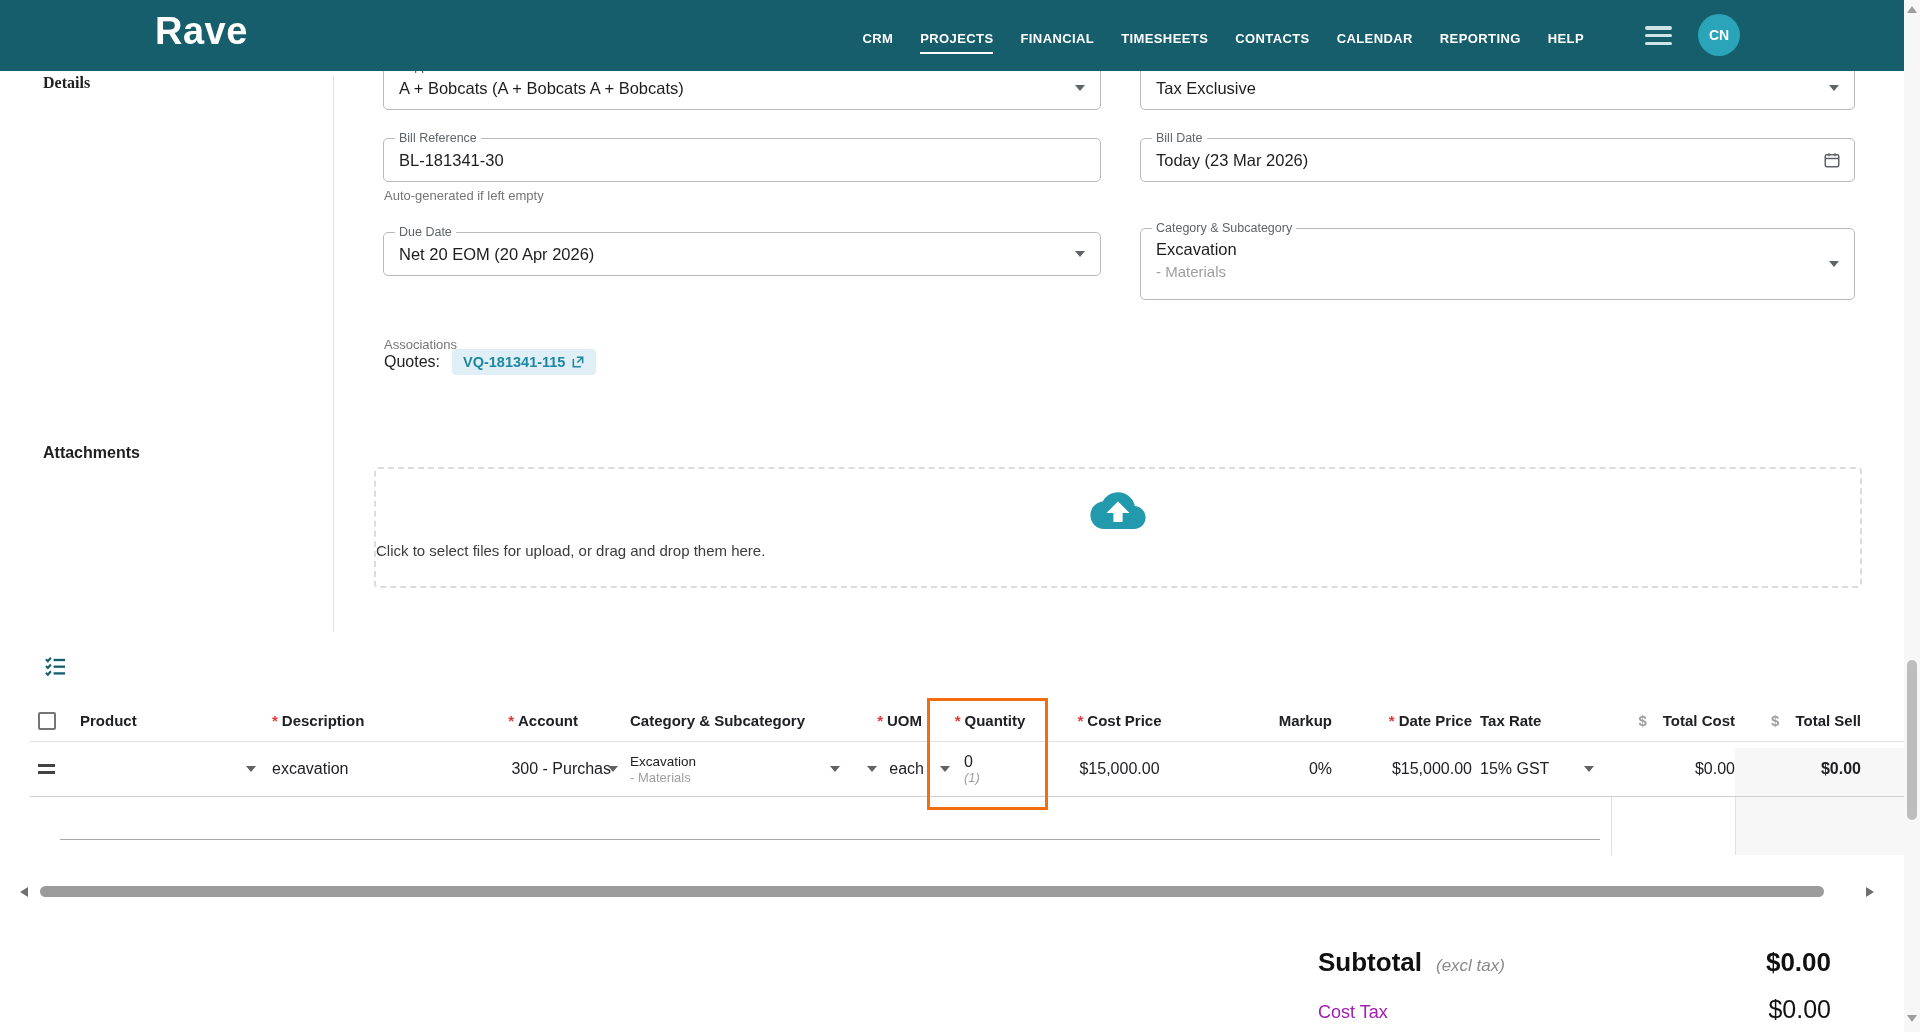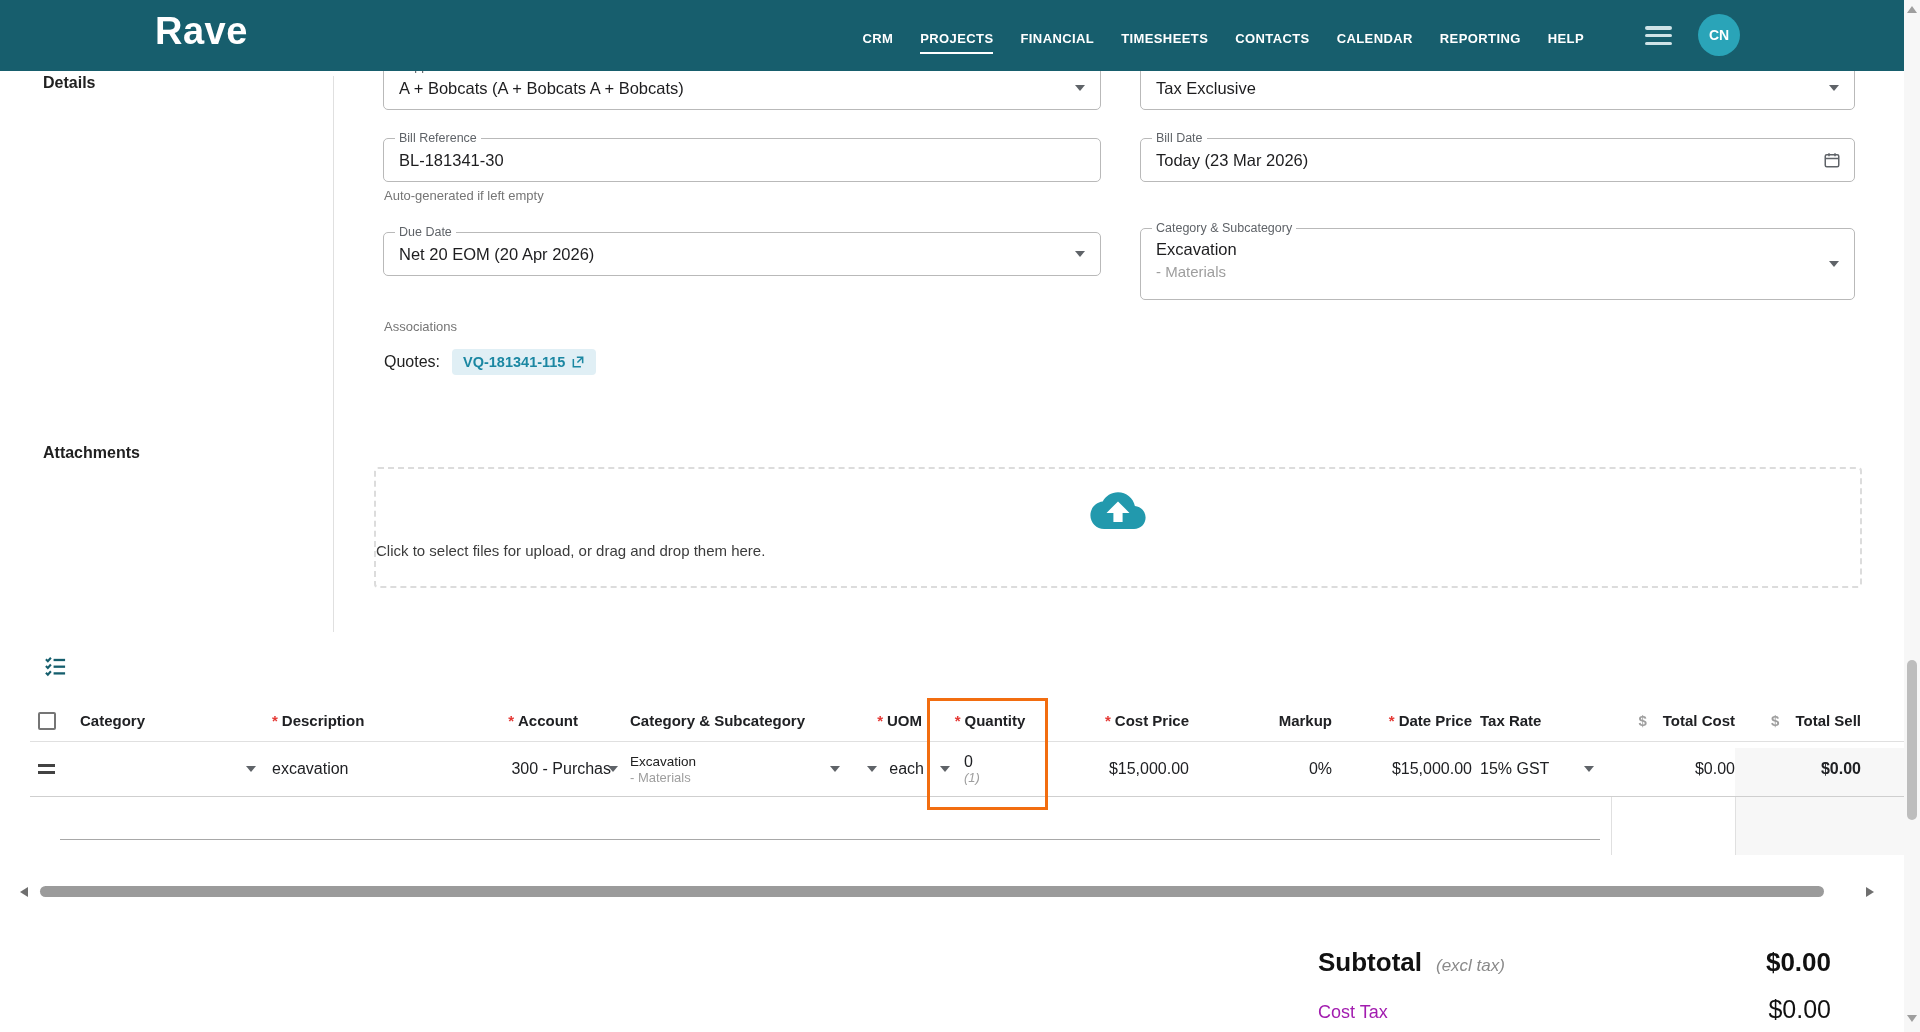--- a/index.html
+++ b/index.html
@@ -36,21 +36,21 @@
     font-size:12.5px; color:#5f6368; line-height:17px; white-space:nowrap; }
   .fvalue { position:absolute; left:15px; right:42px; top:50%; transform:translateY(-50%);
     font-size:16.5px; color:#1d1d1f; white-space:nowrap; overflow:hidden; }
   .helper { position:absolute; font-size:13px; color:#757575; }
   .tri { width:0; height:0; border-left:5.5px solid transparent;
     border-right:5.5px solid transparent; border-top:6.5px solid #5f6368; }
   .field .tri { position:absolute; right:15px; top:50%; margin-top:-3px; }
   .cal { position:absolute; right:13px; top:50%; margin-top:-9px; }
 
   
-  #assoc-label { position:absolute; left:384px; top:248px; font-size:13px; color:#757575; }
+  #assoc-label { position:absolute; left:384px; top:266px; font-size:13px; color:#757575; }
   #quotes-row { position:absolute; left:384px; top:278px; display:flex; align-items:center; }
   #quotes-label { font-size:16px; color:#212121; }
   .chip { margin-left:12px; background:#e0eff5; border-radius:4px; padding:5px 11px;
     display:flex; align-items:center; gap:6px; color:#1b87a2; font-size:14.5px;
     font-weight:600; cursor:pointer; }
 
   
   #upload { position:absolute; left:374px; top:396px; width:1488px; height:121px;
     border:2px dashed #dcdcdc; border-radius:4px; cursor:pointer; }
   #upload svg { position:absolute; left:50%; top:14px; transform:translateX(-50%); }
@@ -68,21 +68,21 @@
   .td { font-size:16px; color:#202124; white-space:nowrap; }
   .req { color:#e53935; margin-right:4px; font-weight:700; }
   .cur { color:#9e9e9e; font-weight:700; margin-right:16px; }
   .c1{width:42px;flex:none;display:flex;justify-content:flex-start;padding-left:8px;}
   .c2{width:188px;flex:none;padding-left:8px;display:flex;align-items:center;}
   .c3{width:210px;flex:none;padding-left:12px;}
   .c4{width:148px;flex:none;text-align:right;display:flex;justify-content:flex-end;align-items:center;}
   .c5{width:230px;flex:none;padding-left:12px;display:flex;align-items:center;}
   .c6{width:82px;flex:none;display:flex;justify-content:flex-end;align-items:center;}
   .c7{width:120px;flex:none;display:flex;justify-content:center;align-items:center;}
-  .c8{width:145px;flex:none;text-align:right;padding-right:6px;}
+  .c8{width:145px;flex:none;text-align:center;padding-right:6px;}
   .c9{width:145px;flex:none;text-align:right;padding-right:8px;}
   .c10{width:132px;flex:none;text-align:right;}
   .c11{width:128px;flex:none;padding-left:8px;display:flex;align-items:center;}
   .c12{width:135px;flex:none;display:flex;justify-content:flex-end;align-items:center;}
   .c13{width:170px;flex:none;display:flex;justify-content:flex-end;align-items:center;padding-right:44px;}
   .checkbox { width:18px; height:18px; border:2px solid #757575; border-radius:2px; cursor:pointer; }
   .drag { width:17px; height:10px; border-top:3px solid #424242; border-bottom:3px solid #424242; cursor:grab; }
   .two-line div:first-child { font-size:13.5px; color:#212121; line-height:16px; }
   .two-line div:last-child { font-size:13px; color:#9e9e9e; line-height:15px; }
   .qty-note { font-size:13px; color:#9e9e9e; font-style:italic; line-height:14px; }
@@ -140,21 +140,21 @@
     <div class="burger">
         <div></div>
         <div></div>
         <div></div>
       </div>
     <div class="avatar">CN</div>
   </div>
 
   <div id="content">
 
-    <div class="section-label" style="left:43px; top:3px;">Details</div>
+    <div class="section-label" style="left:43px; top:3px;font-family:Liberation Serif, serif;">Details</div>
     <div class="section-label" style="left:43px; top:373px;">Attachments</div>
     <div id="divider"></div>
 
     <div class="field" style="left:383px; top:-5px; width:718px; height:44px;">
       <span class="flabel">Supplier</span>
       <span class="fvalue">A + Bobcats (A + Bobcats A + Bobcats)</span>
       <span class="tri"></span>
     </div>
     <div class="field" style="left:1140px; top:-5px; width:715px; height:44px;">
       <span class="fvalue">Tax Exclusive</span>
@@ -228,21 +228,21 @@
     <div id="colbg"></div>
     <div class="vsep" style="left:1611px;"></div>
     <div class="vsep" style="left:1735px;"></div>
 
     <div id="table">
       <div class="thead">
         <div class="c1">
             <span class="checkbox"></span>
           </div>
         <div class="c2 th">
-            <span>Category</span>
+            <span>Product</span>
           </div>
         <div class="c3 th"><span class="req">*</span><span>Description</span></div>
         <div class="c4 th">
             <span class="req">*</span>
             <span>Account</span>
             <span style="width:40px;"></span>
           </div>
         <div class="c5 th">
             <span>Category &amp; Subcategory</span>
           </div>

